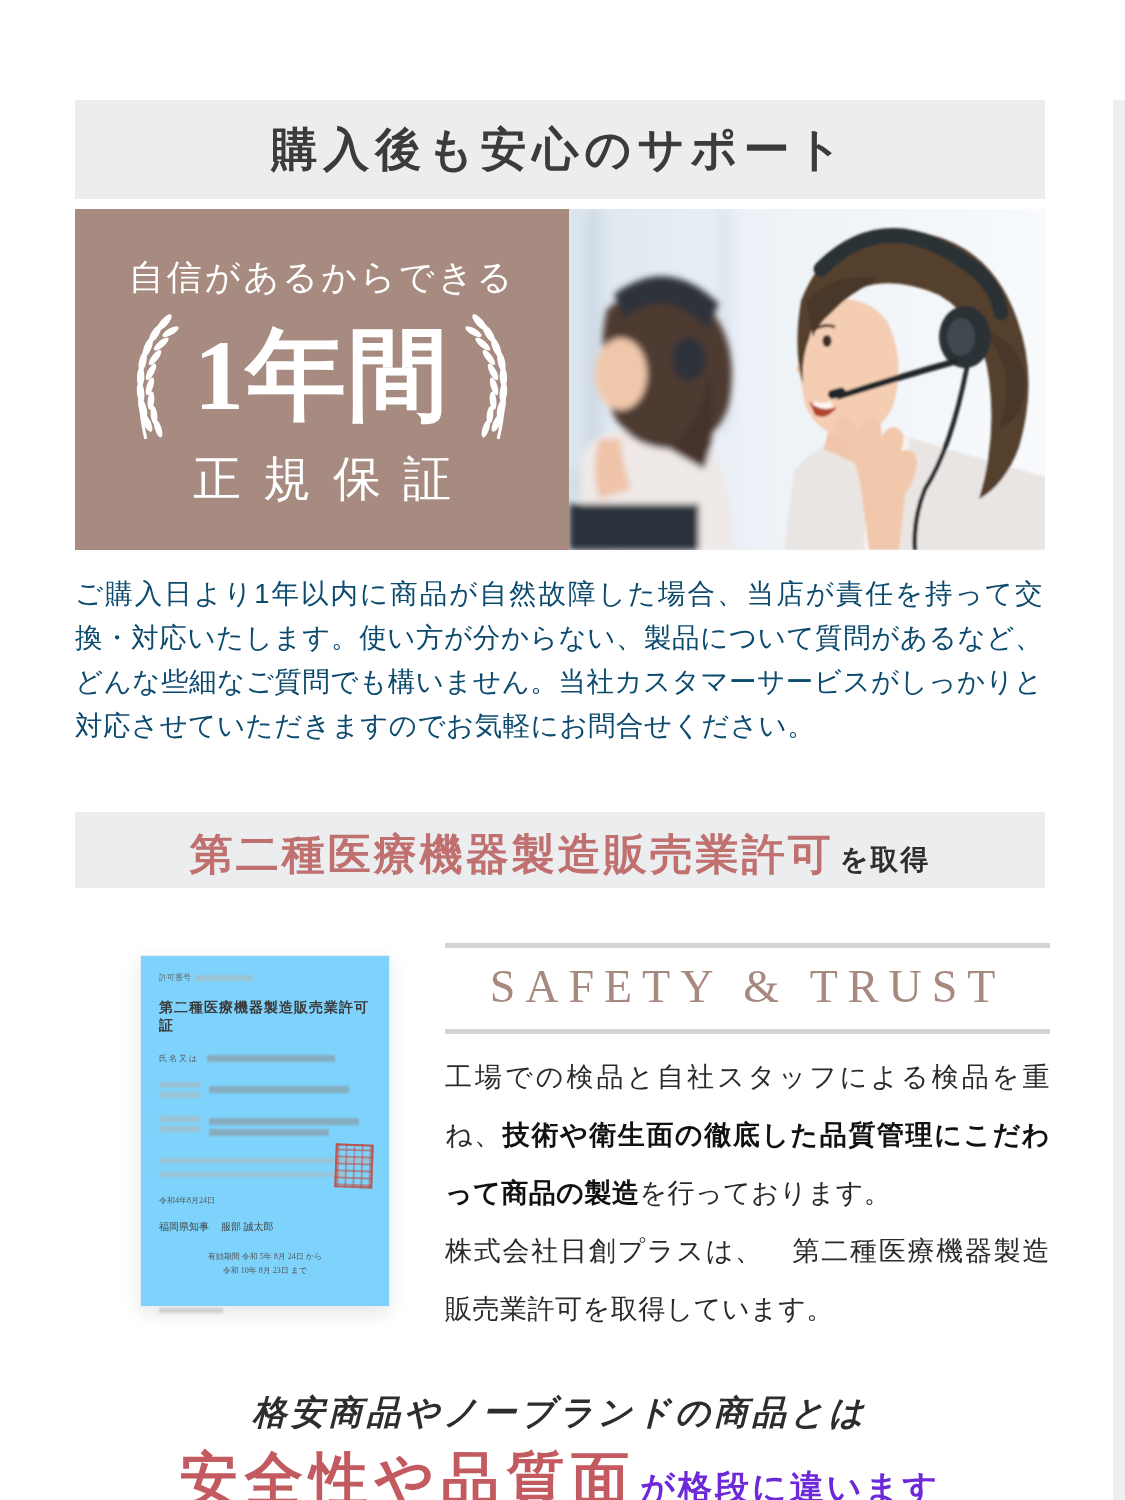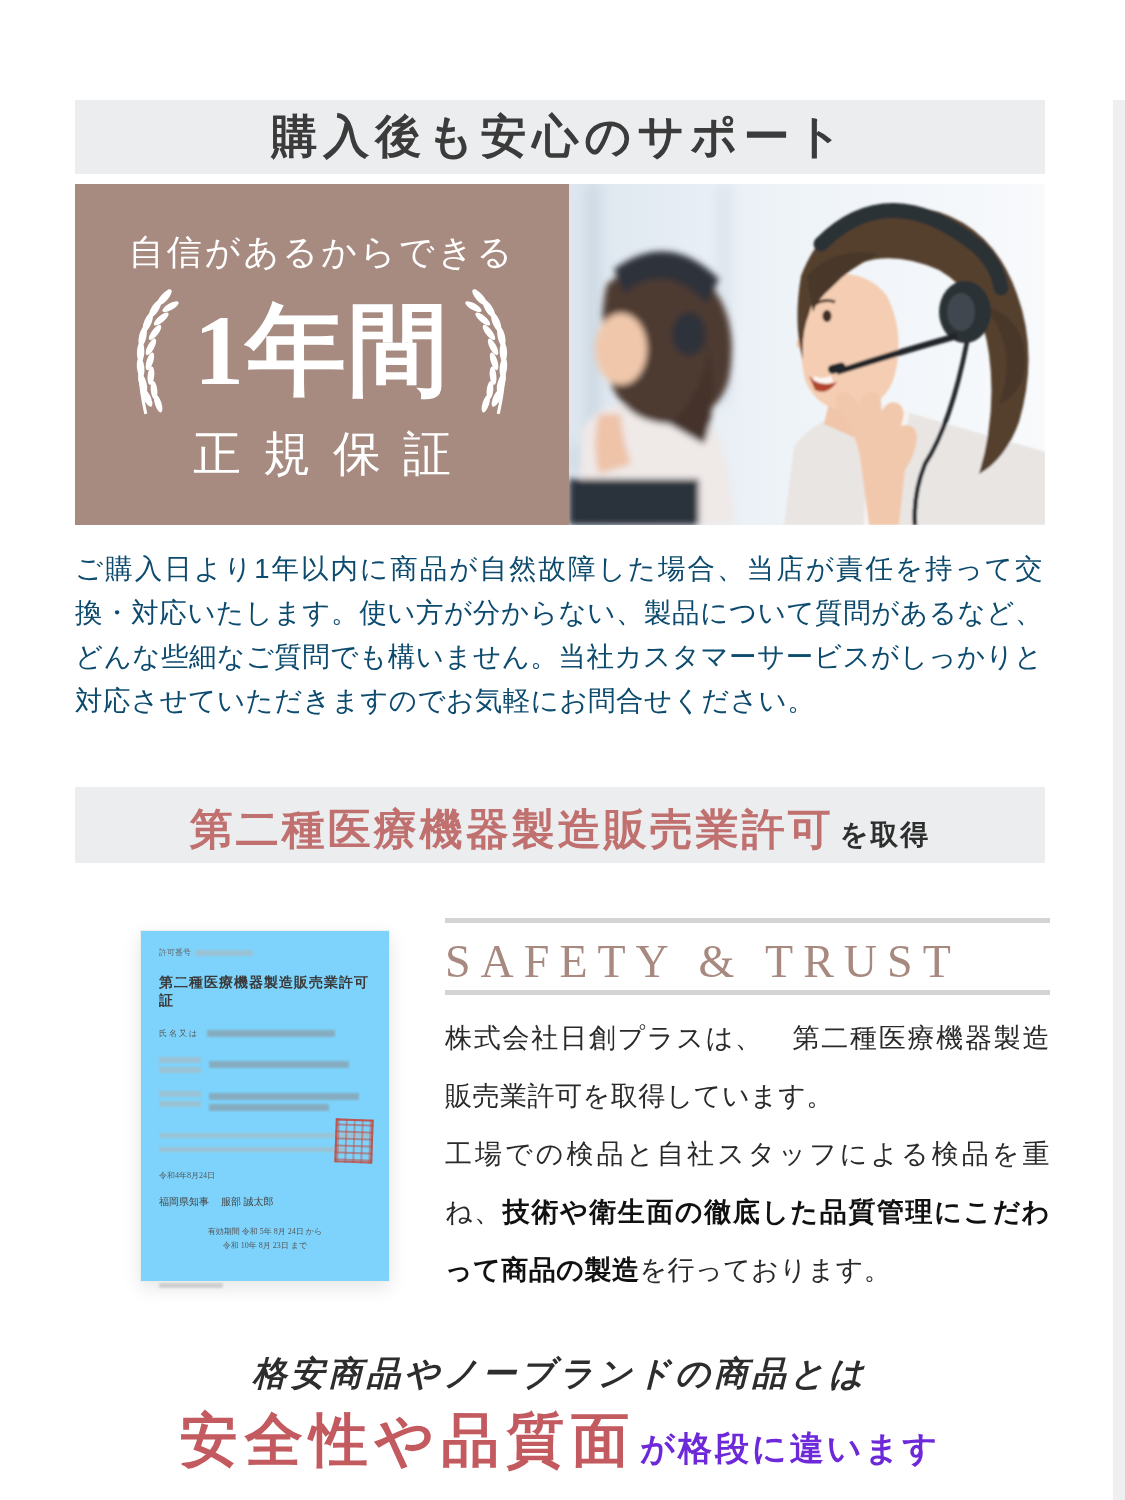--- a/index.html
+++ b/index.html
@@ -8,21 +8,21 @@
     width:1125px; height:1500px; background:#ffffff; position:relative;
     font-family:"Liberation Sans","DejaVu Sans",sans-serif; overflow:hidden;
   }
   .serif { font-family:"Liberation Serif","DejaVu Serif",serif; }
   .page { position:relative; width:1125px; height:1500px; }
   .edge-strip { position:absolute; top:0; right:0; width:12px; height:1500px; background:#efeff1; }
   .content { width:970px; margin-left:75px; position:relative; }
 
   
   .banner { background:#ebedee; display:flex; align-items:center; justify-content:center; }
-  .banner-top { margin-top:100px; height:74px; }
+  .banner-top { margin-top:100px; height:99px; }
   .banner-top .t {
     font-size:46px; font-weight:600; color:#3b3b3b; letter-spacing:6px;
   }
 
   
   .hero { margin-top:10px; height:341px; display:flex; }
   .hero-left {
     width:495px; height:341px; background:#a78b80; color:#ffffff;
     display:flex; flex-direction:column; align-items:center; justify-content:center;
   }
@@ -70,22 +70,22 @@
       repeating-linear-gradient(0deg, rgba(199,62,48,0.55) 0 2px, transparent 2px 7px),
       repeating-linear-gradient(90deg, rgba(199,62,48,0.45) 0 2px, transparent 2px 8px);
     opacity:.9;
   }
   .cert-valid { margin-top:16px; text-align:center; font-size:8px; color:#555; line-height:1.8; }
   .cert-code { margin-top:20px; }
 
   .safety-col { margin-left:55px; width:605px; flex:none; }
   .rule { height:5px; background:#d4d4d4; width:100%; }
   .safety-heading {
-    text-align:left; font-size:46px; color:#a8897f; letter-spacing:10px;
-    padding:12px 0 2px 0; font-family:"Liberation Serif","DejaVu Serif",serif;
+    text-align:center; font-size:46px; color:#a8897f; letter-spacing:10px;
+    padding:12px 0 16px 0; font-family:"Liberation Serif","DejaVu Serif",serif;
   }
   .safety-para { margin-top:14px; font-size:27px; line-height:58px; color:#2a2a2a; text-align:justify; letter-spacing:0.5px; }
   .safety-para .b { font-weight:700; color:#111; }
 
   
   .bottom { margin-top:52px; text-align:center; }
   .bottom .b1 { font-size:34px; color:#2d2d2d; letter-spacing:4px; font-weight:600;font-style:italic; }
   .bottom .b2 { margin-top:12px; display:flex; align-items:baseline; justify-content:center; }
   .bottom .red { font-size:58px; color:#c25a60; letter-spacing:7px; font-weight:600; line-height:1.1; }
   .bottom .sfx { font-size:34px; color:#6d28d9; letter-spacing:3px; font-weight:600; margin-left:4px; }
@@ -272,22 +272,22 @@
         <div class="cert-code">
           <span class="bar lite" style="width:64px; height:5px; display:inline-block;"></span>
         </div>
       </div>
 
       <div class="safety-col">
         <div class="rule"></div>
         <div class="safety-heading">SAFETY &amp; TRUST</div>
         <div class="rule"></div>
         <div class="safety-para">
+          <p><span>工場での検品と自社スタッフによる検品を重ね、</span><span class="b">技術や衛生面の徹底した品質管理にこだわって商品の製造</span><span>を行っております。</span></p>
           <p>株式会社日創プラスは、　第二種医療機器製造販売業許可を取得しています。</p>
-          <p><span>工場での検品と自社スタッフによる検品を重ね、</span><span class="b">技術や衛生面の徹底した品質管理にこだわって商品の製造</span><span>を行っております。</span></p>
         </div>
       </div>
     </section>
 
     <section class="bottom serif">
       <div class="b1">格安商品やノーブランドの商品とは</div>
       <div class="b2">
         <span class="red">安全性や品質面</span>
         <span class="sfx">が格段に違います</span>
       </div>

